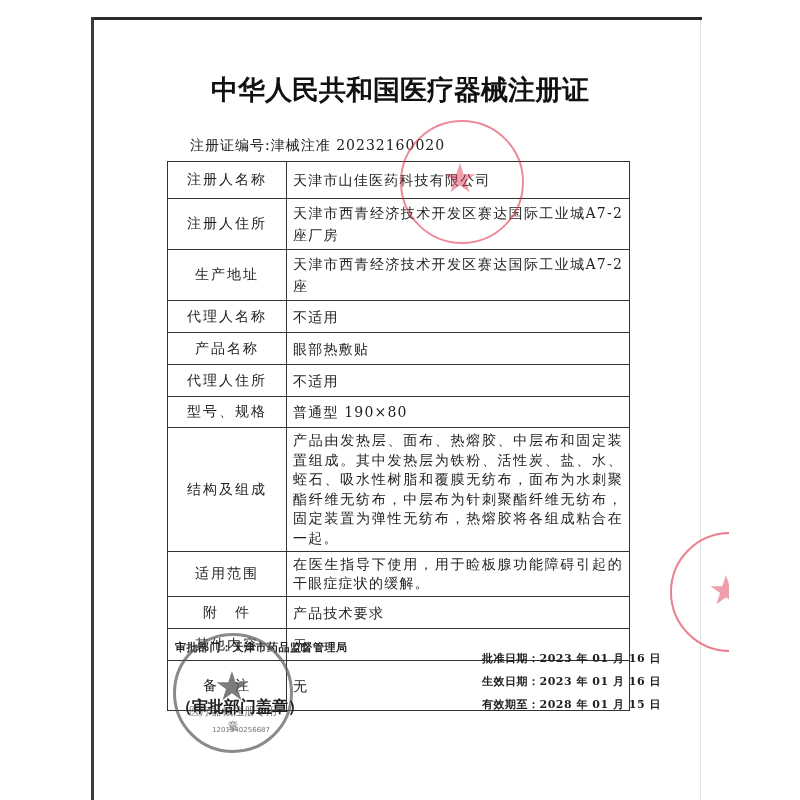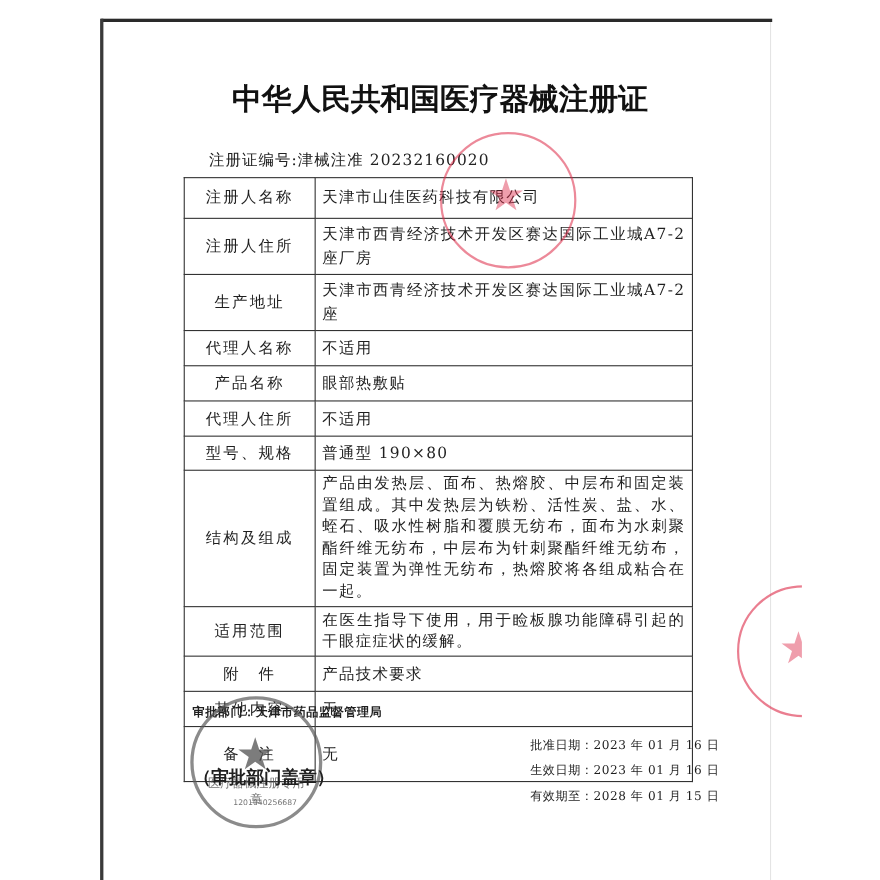--- a/index.html
+++ b/index.html
@@ -24,21 +24,21 @@
 
   table.cert {
     position:absolute; left:167px; top:161px; width:463px;
     border-collapse:collapse; table-layout:fixed; font-size:14px;padding-left:16px;
   }
   table.cert td { border:1.3px solid #333; padding:0; vertical-align:middle; }
   table.cert td.k { width:118px; text-align:center; letter-spacing:2px; }
   table.cert td.v { padding:3px 6px; line-height:22px; letter-spacing:1.2px; text-align:justify; }
 
   .footer-left { position:absolute; left:175px; top:640px; font-size:11px; font-weight:bold; letter-spacing:0.5px; }
-  .dates { position:absolute; left:482px; top:666px; font-size:11px; font-weight:normal; letter-spacing:0.5px; line-height:23px;text-align:right; }
+  .dates { position:absolute; left:482px; top:647px; font-size:11px; font-weight:bold; letter-spacing:0.5px; line-height:23px;text-align:right; }
   .seal-note { position:absolute; left:176px; top:697px; font-size:16px; font-weight:bold; }
 
   .seal { position:absolute; border-radius:50%; }
   .seal-red-top { left:400px; top:120px; width:120px; height:120px; border:2px solid rgba(220,40,70,0.55); }
   .seal-gray { left:173px; top:633px; width:114px; height:114px; border:3px solid rgba(90,90,90,0.7); }
   .seal-red-right { left:670px; top:532px; width:116px; height:116px; border:2px solid rgba(220,40,70,0.6); }
   .clip-right { position:absolute; left:729px; top:0; width:71px; height:800px; background:#fff; }
 
   .seal-text { position:absolute; font-family:"DejaVu Sans", sans-serif; }
   .star { position:absolute; font-size:40px; line-height:40px; }

